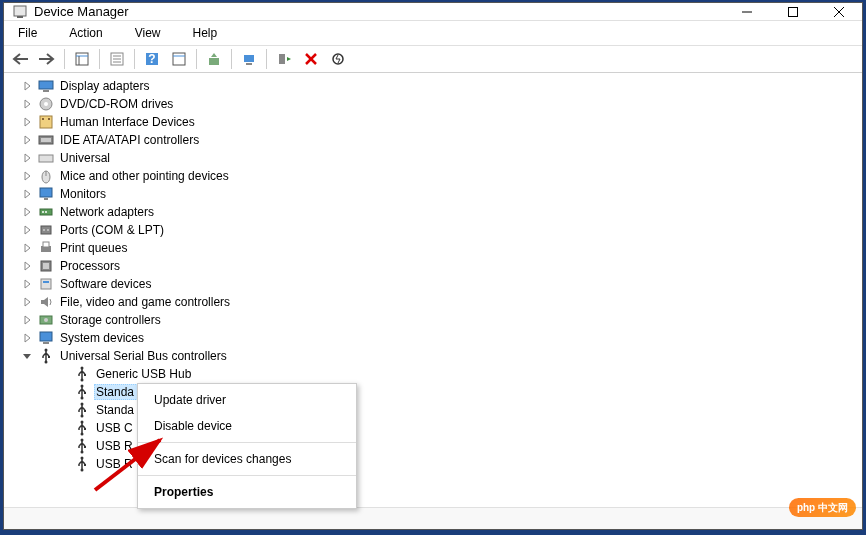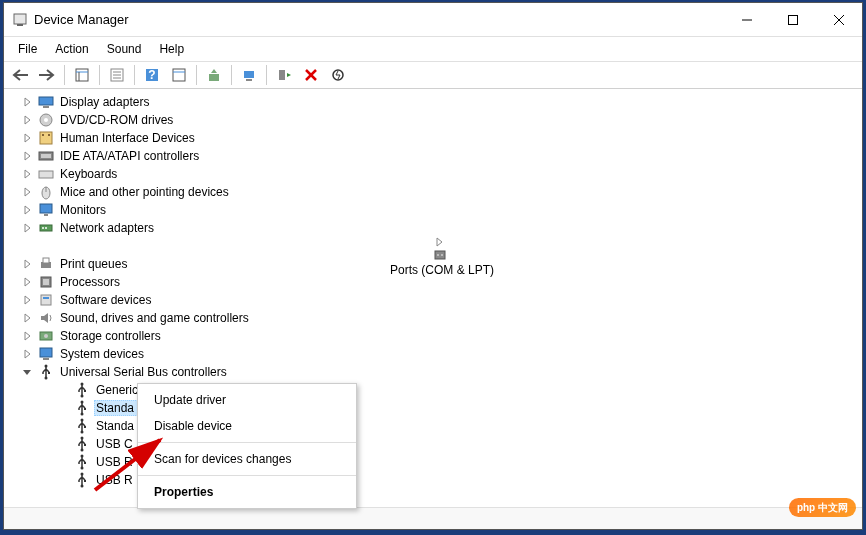--- a/index.html
+++ b/index.html
@@ -1,23 +1,23 @@
 <!DOCTYPE html>
 <html><head>
 <meta charset="utf-8">
 <style>
 * { box-sizing: border-box; margin: 0; padding: 0; font-family: "Segoe UI", Tahoma, sans-serif; font-size: 12px; }
 html, body { width: 866px; height: 535px; overflow: hidden; background: #1a3d7a; }
 .window { position: absolute; left: 3px; top: 2px; width: 860px; height: 528px; background: #fff; border: 1px solid #555; display: flex; flex-direction: column; }
-.titlebar { height: 34px; display: flex; align-items: center; padding-left: 8px; border-bottom: 1px solid #e0e0e0; }
+.titlebar { height: 18px; display: flex; align-items: center; padding-left: 8px; border-bottom: 1px solid #e0e0e0; }
 .titlebar .title { font-size: 13px; margin-left: 6px; }
 .title-icon { width: 16px; height: 16px; display: inline-block; }
 .win-controls { margin-left: auto; display: flex; }
 .win-btn { width: 46px; height: 30px; display: flex; align-items: center; justify-content: center; font-size: 14px; }
-.menubar { height: 24px; display: flex; align-items: center; padding-left: 6px; gap: 2px; }
+.menubar { height: 24px; display: flex; align-items: center; padding-left: 6px; gap: 16px; }
 .menu-item { padding: 3px 8px; }
 .toolbar { height: 28px; display: flex; align-items: center; padding: 0 4px; gap: 3px; border-top: 1px solid #e0e0e0; border-bottom: 1px solid #d0d0d0; }
 .tool-btn { width: 24px; height: 24px; display: flex; align-items: center; justify-content: center; }
 .sep { width: 1px; height: 20px; background: #ccc; margin: 0 2px; }
 .content { flex: 1; overflow: auto; padding: 4px 0; position: relative; }
 .tree-row { display: flex; align-items: center; height: 18px; white-space: nowrap; }
 .tree-row.selected .label { background: #cce8ff; border: 1px dotted #99d1ff; padding: 0 1px; }
 .expander { width: 16px; text-align: center; color: #666; font-size: 10px; cursor: pointer; user-select: none; }
 .expander.empty { visibility: hidden; }
 .dev-icon { width: 16px; height: 16px; margin-right: 4px; flex-shrink: 0; }
@@ -140,21 +140,21 @@
             <line x1="0" y1="0" x2="10" y2="10" stroke="#000"></line>
             <line x1="10" y1="0" x2="0" y2="10" stroke="#000"></line>
           </svg>
         </div>
     </div>
   </div>
 
   <div class="menubar">
     <div class="menu-item">File</div>
     <div class="menu-item">Action</div>
-    <div class="menu-item">Sound</div>
+    <div class="menu-item">View</div>
     <div class="menu-item">Help</div>
   </div>
 
   <div class="toolbar">
     <div class="tool-btn">
         <svg width="16" height="12">
           <path d="M8 1 L2 6 L8 11 M2 6 L16 6" stroke="#555" stroke-width="2" fill="none"></path>
         </svg>
       </div>
     <div class="tool-btn">
@@ -284,21 +284,21 @@
         <span class="expander">
           <svg width="10" height="10">
             <path d="M3 1 L8 5 L3 9 Z" fill="none" stroke="#888"></path>
           </svg>
         </span>
         <span class="dev-icon">
           <svg width="16" height="16">
             <use href="#i-keyboard"></use>
           </svg>
         </span>
-        <span class="label">Keyboards</span>
+        <span class="label">Universal</span>
       </div>
       <div class="tree-row" style="padding-left: 18px;">
         <span class="expander">
           <svg width="10" height="10">
             <path d="M3 1 L8 5 L3 9 Z" fill="none" stroke="#888"></path>
           </svg>
         </span>
         <span class="dev-icon">
           <svg width="16" height="16">
             <use href="#i-mouse"></use>
@@ -325,21 +325,21 @@
             <path d="M3 1 L8 5 L3 9 Z" fill="none" stroke="#888"></path>
           </svg>
         </span>
         <span class="dev-icon">
           <svg width="16" height="16">
             <use href="#i-network"></use>
           </svg>
         </span>
         <span class="label">Network adapters</span>
       </div>
-      <div class="tree-row" style="padding-left: 18px; flex-direction: column;">
+      <div class="tree-row" style="padding-left: 18px;">
         <span class="expander">
           <svg width="10" height="10">
             <path d="M3 1 L8 5 L3 9 Z" fill="none" stroke="#888"></path>
           </svg>
         </span>
         <span class="dev-icon">
           <svg width="16" height="16">
             <use href="#i-port"></use>
           </svg>
         </span>
@@ -388,21 +388,21 @@
         <span class="expander">
           <svg width="10" height="10">
             <path d="M3 1 L8 5 L3 9 Z" fill="none" stroke="#888"></path>
           </svg>
         </span>
         <span class="dev-icon">
           <svg width="16" height="16">
             <use href="#i-sound"></use>
           </svg>
         </span>
-        <span class="label">Sound, drives and game controllers</span>
+        <span class="label">File, video and game controllers</span>
       </div>
       <div class="tree-row" style="padding-left: 18px;">
         <span class="expander">
           <svg width="10" height="10">
             <path d="M3 1 L8 5 L3 9 Z" fill="none" stroke="#888"></path>
           </svg>
         </span>
         <span class="dev-icon">
           <svg width="16" height="16">
             <use href="#i-storage"></use>

